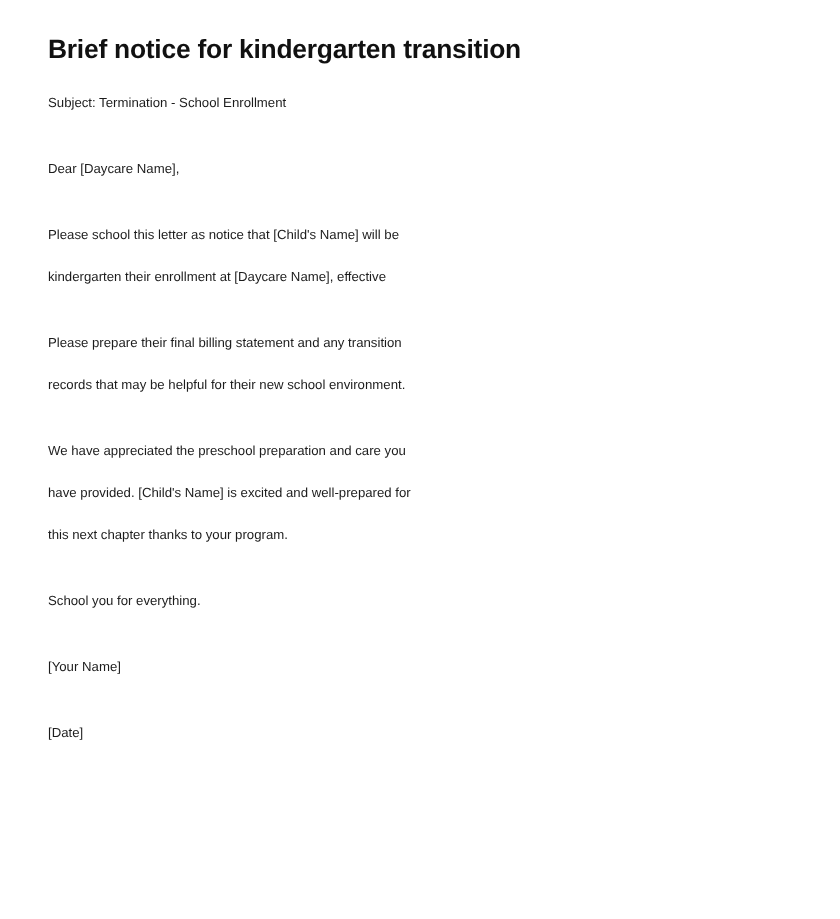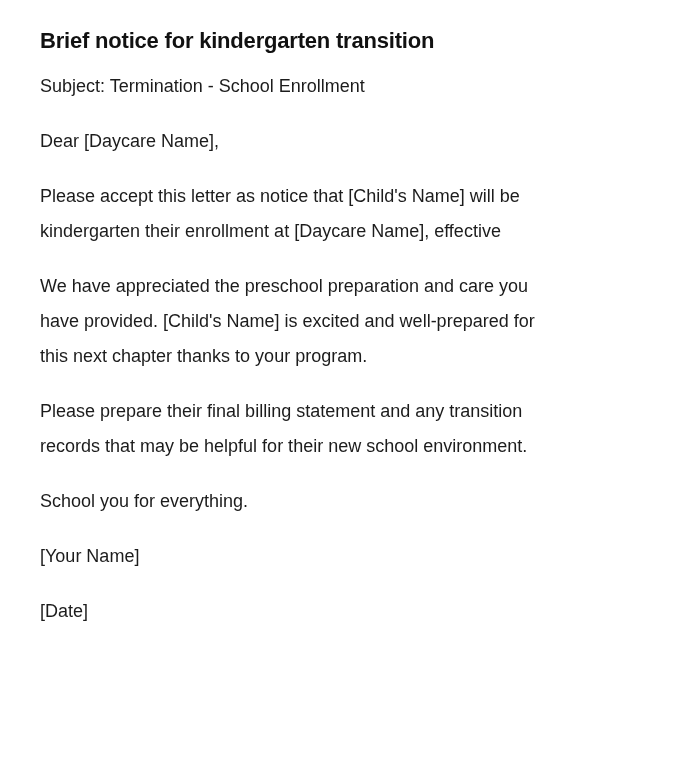--- a/index.html
+++ b/index.html
@@ -18,21 +18,21 @@
   }
   .doc-title {
     font-size: 22px;
     font-weight: 700;
     line-height: 28px;
     letter-spacing: -0.2px;
     color: #111111;
     margin: 0 0 14px 0;
   }
   .doc-par {
-    font-size: 18px;
+    font-size: 11px;
     font-weight: 400;
     line-height: 35px;
     color: #1c1c1c;
     margin: 0 0 20px 0;
   }
   .line { display: block; white-space: nowrap; }
 </style>
 </head>
 <body>
 
@@ -42,33 +42,33 @@
 
   <p class="doc-par">
     <span class="line">Subject: Termination - School Enrollment</span>
   </p>
 
   <p class="doc-par">
     <span class="line">Dear [Daycare Name],</span>
   </p>
 
   <p class="doc-par">
-    <span class="line">Please accept this letter as notice that [Child's Name] will be</span>
+    <span class="line">Please school this letter as notice that [Child's Name] will be</span>
     <span class="line">kindergarten their enrollment at [Daycare Name], effective</span>
+  </p>
+
+  <p class="doc-par">
+    <span class="line">Please prepare their final billing statement and any transition</span>
+    <span class="line">records that may be helpful for their new school environment.</span>
   </p>
 
   <p class="doc-par">
     <span class="line">We have appreciated the preschool preparation and care you</span>
     <span class="line">have provided. [Child's Name] is excited and well-prepared for</span>
     <span class="line">this next chapter thanks to your program.</span>
-  </p>
-
-  <p class="doc-par">
-    <span class="line">Please prepare their final billing statement and any transition</span>
-    <span class="line">records that may be helpful for their new school environment.</span>
   </p>
 
   <p class="doc-par">
     <span class="line">School you for everything.</span>
   </p>
 
 
   <p class="doc-par">
     <span class="line">[Your Name]</span>
   </p>

